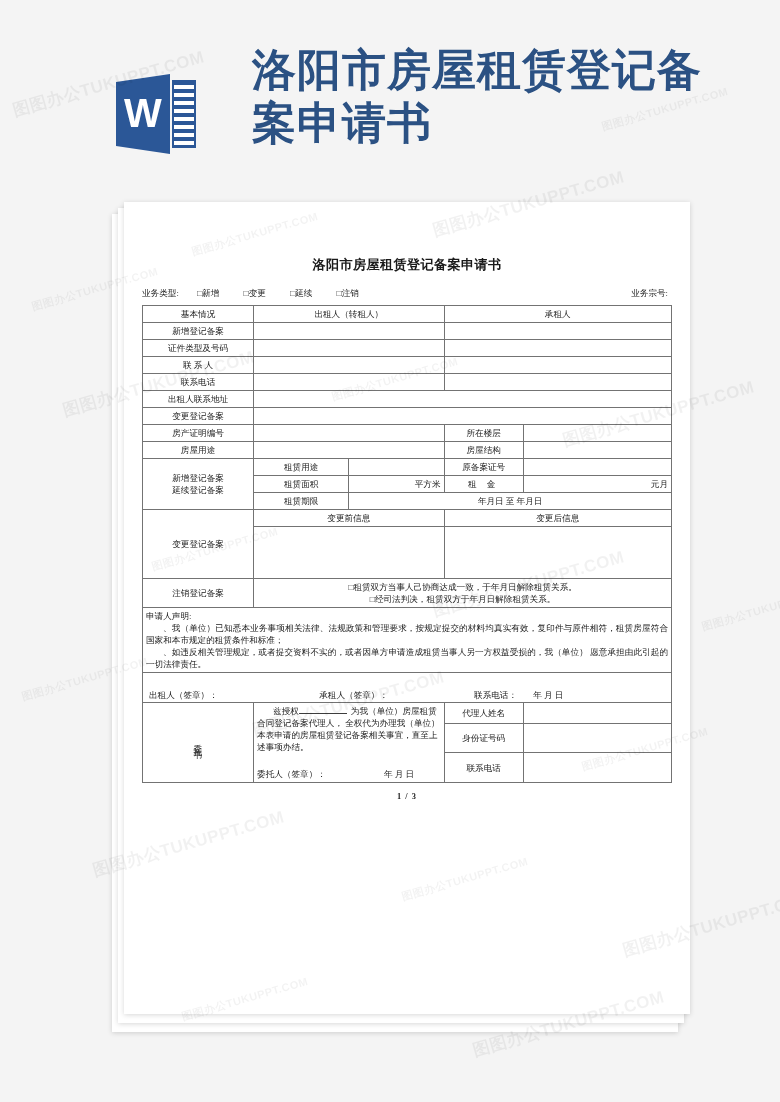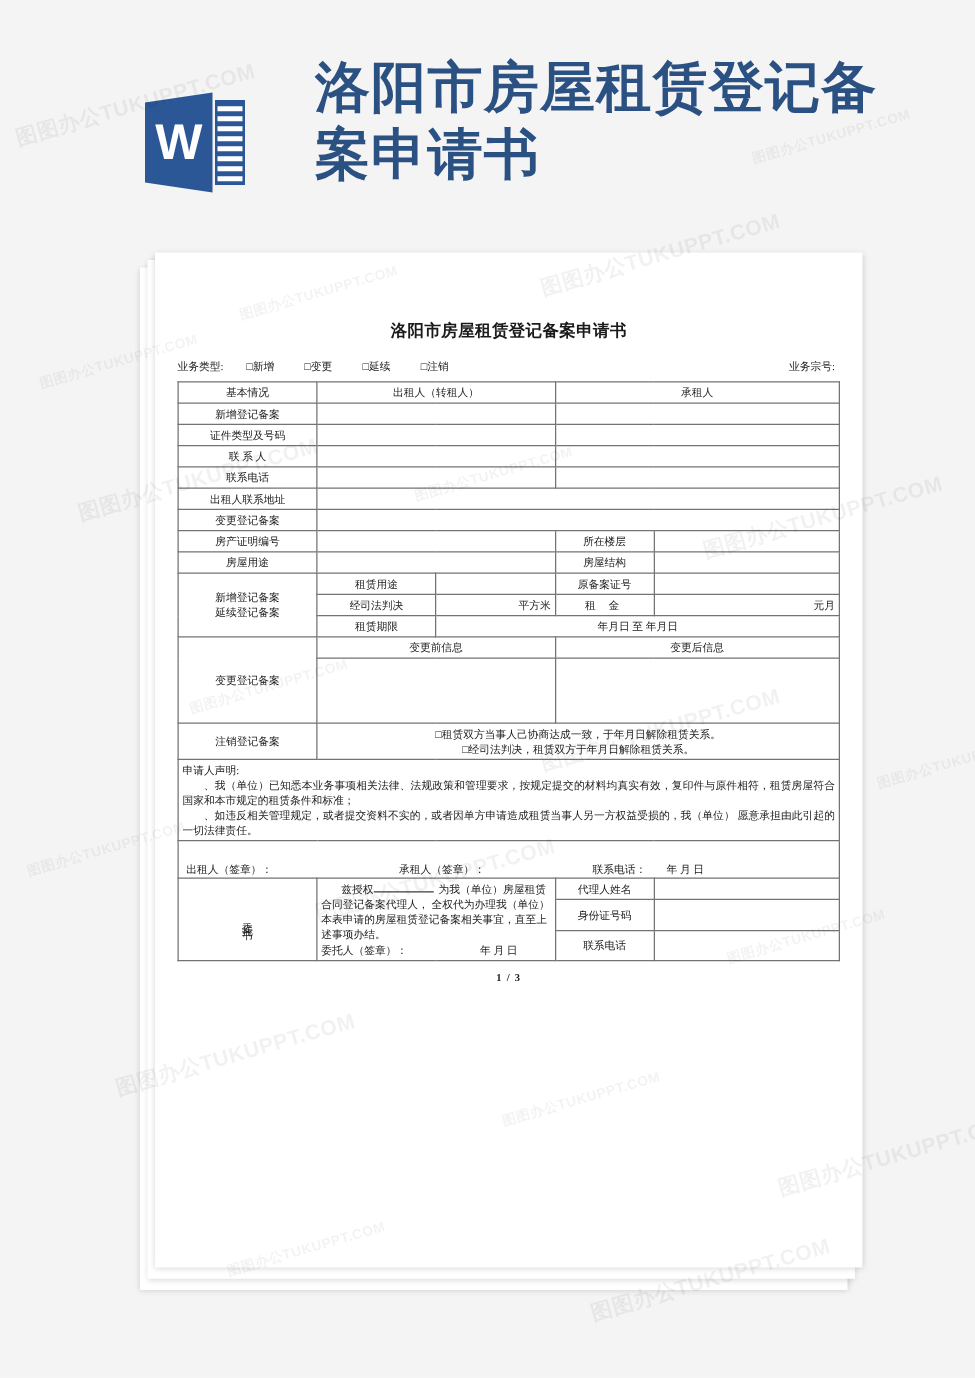--- a/index.html
+++ b/index.html
@@ -99,21 +99,21 @@
   .sig-c { width: 37%; }
   .vert {
     writing-mode: vertical-rl;
     text-orientation: upright;
     letter-spacing: 3px;
     line-height: 1;
     margin: 0 auto;
   }
   .wt-body { padding: 3px 5px; line-height: 13px; text-align: left; }
   .wt-line { display: inline-block; border-bottom: 1px solid #3d3d3d; width: 48px; }
-  .wt-sig { margin-top: 1px; }
+  .wt-sig { margin-top: 15px; }
 
   .pagenum {
     text-align: center;
     font-size: 8.4px;
     font-weight: 700;
     margin-top: 9px;
     letter-spacing: 1px;
   }
 
   
@@ -239,21 +239,21 @@
           <td class="c thick-top" rowspan="3">
             <div>新增登记备案</div>
             <div>延续登记备案</div>
           </td>
           <td class="c thick-top">租赁用途</td>
           <td class="thick-top"></td>
           <td class="c thick-top">原备案证号</td>
           <td class="thick-top"></td>
         </tr>
         <tr>
-          <td class="c">经司法判决</td>
+          <td class="c">租赁面积</td>
           <td class="r">平方米</td>
           <td class="c sp">租 金</td>
           <td class="r">元月</td>
         </tr>
         <tr>
           <td class="c">租赁期限</td>
           <td class="c" colspan="3">年月日 至 年月日</td>
         </tr>
 
         <tr>

